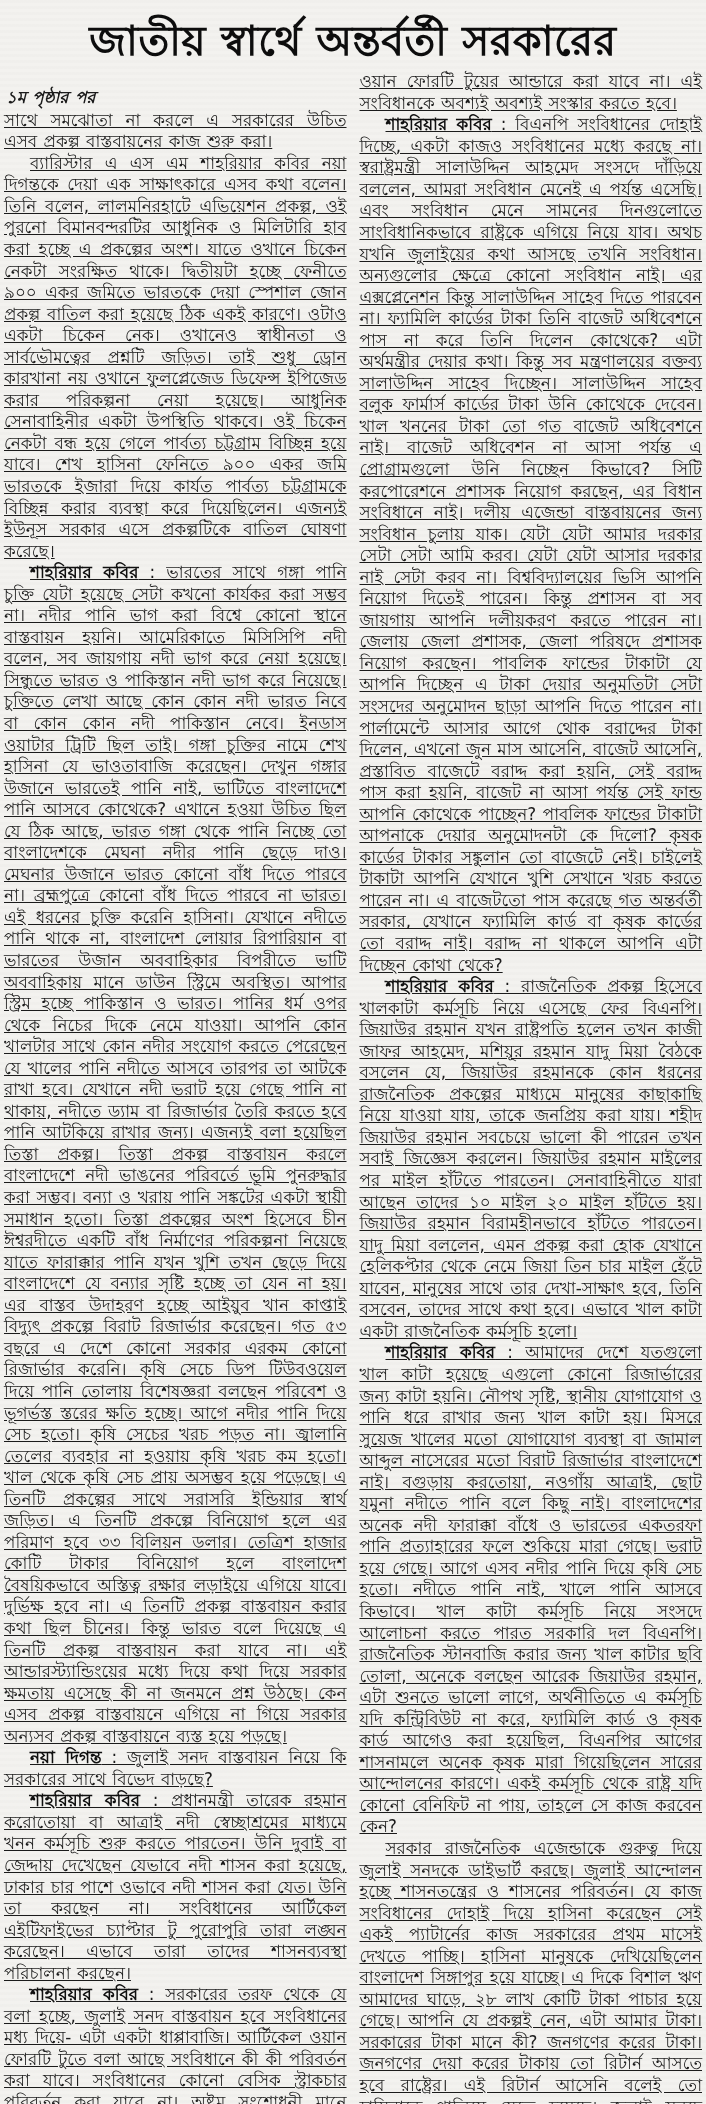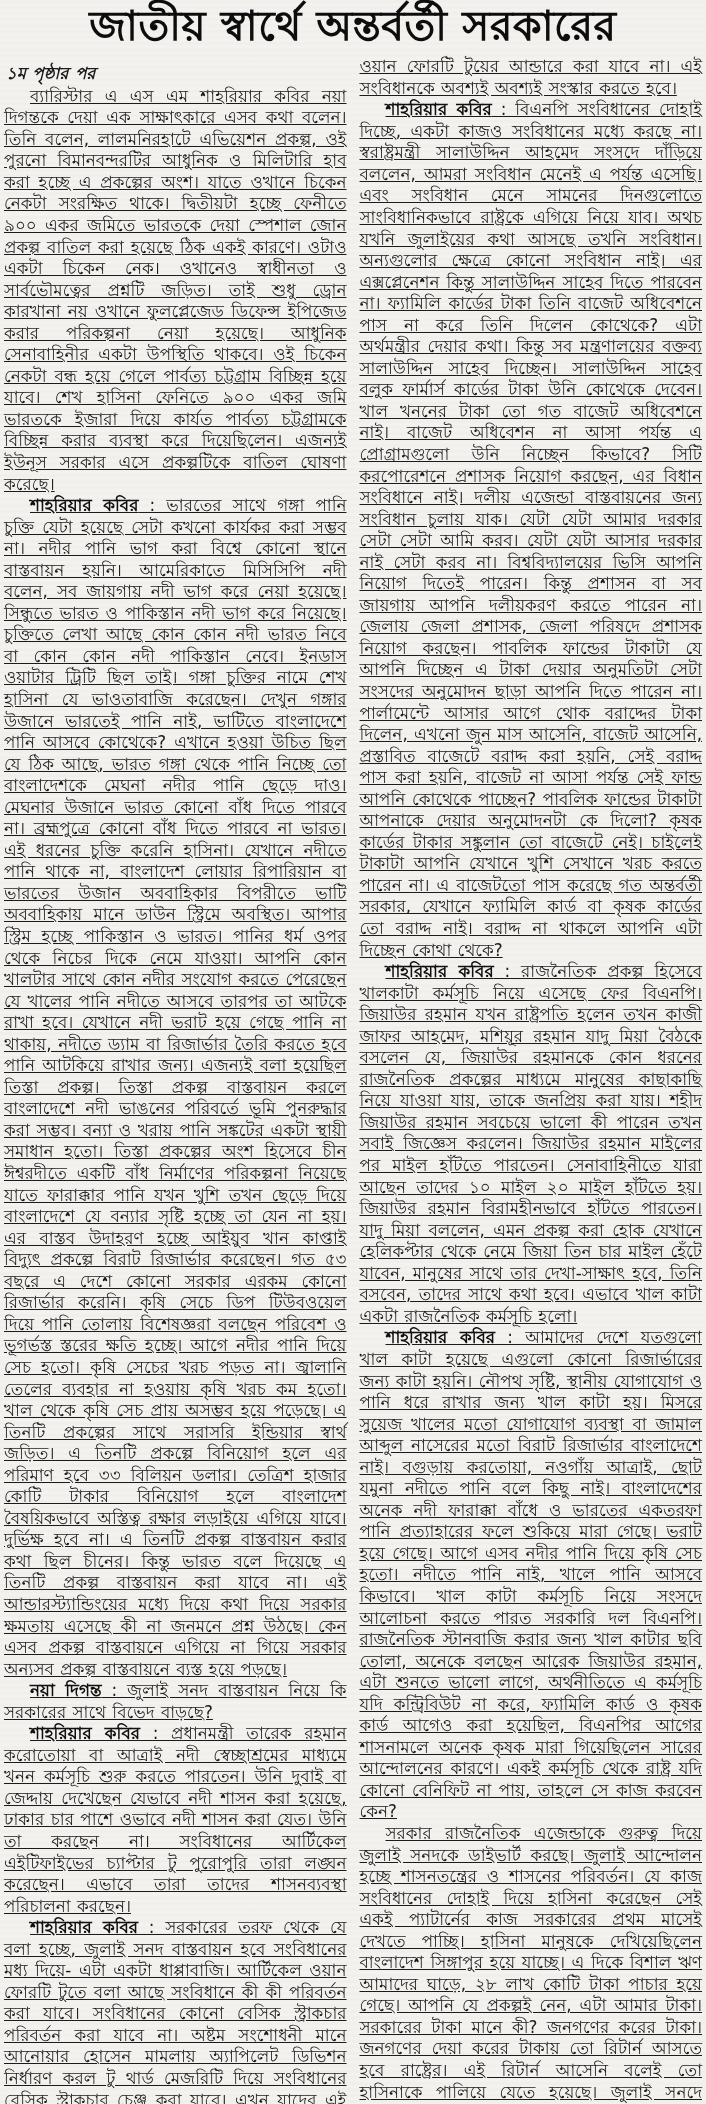--- a/index.html
+++ b/index.html
@@ -6,21 +6,21 @@
   body{
     width:706px;height:2104px;overflow:hidden;
     background:#f2f1ee;
     color:#161616;
     font-family:"DejaVu Sans","Liberation Serif",sans-serif;
     position:relative;
   }
   .page{
     width:706px;height:2104px;
     box-sizing:border-box;
-    padding:1px 4px 0 4px;
+    padding:16px 4px 0 4px;
     background:
       repeating-linear-gradient(180deg, rgba(0,0,0,0.012) 0 3px, rgba(255,255,255,0.015) 3px 6px),
       #f3f2ef;
   }
   .headline{
     margin:2px 0 6px 0;
     text-align:center;
     font-size:41px;
     line-height:1.15;
     font-weight:bold;
@@ -37,38 +37,39 @@
     text-align:justify;
     font-size:16.8px;
     line-height:21.55px;
     word-spacing:1px;
     color:#1b1b1b;
   }
   .cont-note{
     font-weight:bold;
     font-style:italic;
     font-size:16.5px;
-    margin:7px 0 1px 2px;
+    margin:16px 0 1px 2px;
   }
   .col p{
     margin:0;
     text-indent:26px;
     text-decoration:underline;
   }
   .col p.cont{ text-indent:0; }
   .col p b{ font-weight:bold; color:#101010; }
 </style>
 </head>
 <body>
 
 <div class="page">
   <h1 class="headline">জাতীয় স্বার্থে অন্তর্বর্তী সরকারের</h1>
   <div class="cols">
     <div class="col">
       <div class="cont-note">১ম পৃষ্ঠার পর</div>
+    <p class="cont">সাথে সমঝোতা না করলে এ সরকারের উচিত এসব প্রকল্প বাস্তবায়নের কাজ শুরু করা।</p>
         <p>ব্যারিস্টার এ এস এম শাহরিয়ার কবির নয়া দিগন্তকে দেয়া এক সাক্ষাৎকারে এসব কথা বলেন। তিনি বলেন, লালমনিরহাটে এভিয়েশন প্রকল্প, ওই পুরনো বিমানবন্দরটির আধুনিক ও মিলিটারি হাব করা হচ্ছে এ প্রকল্পের অংশ। যাতে ওখানে চিকেন নেকটা সংরক্ষিত থাকে। দ্বিতীয়টা হচ্ছে ফেনীতে ৯০০ একর জমিতে ভারতকে দেয়া স্পেশাল জোন প্রকল্প বাতিল করা হয়েছে ঠিক একই কারণে। ওটাও একটা চিকেন নেক। ওখানেও স্বাধীনতা ও সার্বভৌমত্বের প্রশ্নটি জড়িত। তাই শুধু ড্রোন কারখানা নয় ওখানে ফুলপ্লেজেড ডিফেন্স ইপিজেড করার পরিকল্পনা নেয়া হয়েছে। আধুনিক সেনাবাহিনীর একটা উপস্থিতি থাকবে। ওই চিকেন নেকটা বন্ধ হয়ে গেলে পার্বত্য চট্টগ্রাম বিচ্ছিন্ন হয়ে যাবে। শেখ হাসিনা ফেনিতে ৯০০ একর জমি ভারতকে ইজারা দিয়ে কার্যত পার্বত্য চট্টগ্রামকে বিচ্ছিন্ন করার ব্যবস্থা করে দিয়েছিলেন। এজন্যই ইউনূস সরকার এসে প্রকল্পটিকে বাতিল ঘোষণা করেছে।</p>
         <p><b>শাহরিয়ার কবির</b> : ভারতের সাথে গঙ্গা পানি চুক্তি যেটা হয়েছে সেটা কখনো কার্যকর করা সম্ভব না। নদীর পানি ভাগ করা বিশ্বে কোনো স্থানে বাস্তবায়ন হয়নি। আমেরিকাতে মিসিসিপি নদী বলেন, সব জায়গায় নদী ভাগ করে নেয়া হয়েছে। সিন্ধুতে ভারত ও পাকিস্তান নদী ভাগ করে নিয়েছে। চুক্তিতে লেখা আছে কোন কোন নদী ভারত নিবে বা কোন কোন নদী পাকিস্তান নেবে। ইনডাস ওয়াটার ট্রিটি ছিল তাই। গঙ্গা চুক্তির নামে শেখ হাসিনা যে ভাওতাবাজি করেছেন। দেখুন গঙ্গার উজানে ভারতেই পানি নাই, ভাটিতে বাংলাদেশে পানি আসবে কোথেকে? এখানে হওয়া উচিত ছিল যে ঠিক আছে, ভারত গঙ্গা থেকে পানি নিচ্ছে তো বাংলাদেশকে মেঘনা নদীর পানি ছেড়ে দাও। মেঘনার উজানে ভারত কোনো বাঁধ দিতে পারবে না। ব্রহ্মপুত্রে কোনো বাঁধ দিতে পারবে না ভারত। এই ধরনের চুক্তি করেনি হাসিনা। যেখানে নদীতে পানি থাকে না, বাংলাদেশ লোয়ার রিপারিয়ান বা ভারতের উজান অববাহিকার বিপরীতে ভাটি অববাহিকায় মানে ডাউন স্ট্রিমে অবস্থিত। আপার স্ট্রিম হচ্ছে পাকিস্তান ও ভারত। পানির ধর্ম ওপর থেকে নিচের দিকে নেমে যাওয়া। আপনি কোন খালটার সাথে কোন নদীর সংযোগ করতে পেরেছেন যে খালের পানি নদীতে আসবে তারপর তা আটকে রাখা হবে। যেখানে নদী ভরাট হয়ে গেছে পানি না থাকায়, নদীতে ড্যাম বা রিজার্ভার তৈরি করতে হবে পানি আটকিয়ে রাখার জন্য। এজন্যই বলা হয়েছিল তিস্তা প্রকল্প। তিস্তা প্রকল্প বাস্তবায়ন করলে বাংলাদেশে নদী ভাঙনের পরিবর্তে ভূমি পুনরুদ্ধার করা সম্ভব। বন্যা ও খরায় পানি সঙ্কটের একটা স্থায়ী সমাধান হতো। তিস্তা প্রকল্পের অংশ হিসেবে চীন ঈশ্বরদীতে একটি বাঁধ নির্মাণের পরিকল্পনা নিয়েছে যাতে ফারাক্কার পানি যখন খুশি তখন ছেড়ে দিয়ে বাংলাদেশে যে বন্যার সৃষ্টি হচ্ছে তা যেন না হয়। এর বাস্তব উদাহরণ হচ্ছে আইয়ুব খান কাপ্তাই বিদ্যুৎ প্রকল্পে বিরাট রিজার্ভার করেছেন। গত ৫৩ বছরে এ দেশে কোনো সরকার এরকম কোনো রিজার্ভার করেনি। কৃষি সেচে ডিপ টিউবওয়েল দিয়ে পানি তোলায় বিশেষজ্ঞরা বলছেন পরিবেশ ও ভূগর্ভস্ত স্তরের ক্ষতি হচ্ছে। আগে নদীর পানি দিয়ে সেচ হতো। কৃষি সেচের খরচ পড়ত না। জ্বালানি তেলের ব্যবহার না হওয়ায় কৃষি খরচ কম হতো। খাল থেকে কৃষি সেচ প্রায় অসম্ভব হয়ে পড়েছে। এ তিনটি প্রকল্পের সাথে সরাসরি ইন্ডিয়ার স্বার্থ জড়িত। এ তিনটি প্রকল্পে বিনিয়োগ হলে এর পরিমাণ হবে ৩৩ বিলিয়ন ডলার। তেত্রিশ হাজার কোটি টাকার বিনিয়োগ হলে বাংলাদেশ বৈষয়িকভাবে অস্তিত্ব রক্ষার লড়াইয়ে এগিয়ে যাবে। দুর্ভিক্ষ হবে না। এ তিনটি প্রকল্প বাস্তবায়ন করার কথা ছিল চীনের। কিন্তু ভারত বলে দিয়েছে এ তিনটি প্রকল্প বাস্তবায়ন করা যাবে না। এই আন্ডারস্ট্যান্ডিংয়ের মধ্যে দিয়ে কথা দিয়ে সরকার ক্ষমতায় এসেছে কী না জনমনে প্রশ্ন উঠছে। কেন এসব প্রকল্প বাস্তবায়নে এগিয়ে না গিয়ে সরকার অন্যসব প্রকল্প বাস্তবায়নে ব্যস্ত হয়ে পড়ছে।</p>
         <p><b>নয়া দিগন্ত</b> : জুলাই সনদ বাস্তবায়ন নিয়ে কি সরকারের সাথে বিভেদ বাড়ছে?</p>
         <p><b>শাহরিয়ার কবির</b> : প্রধানমন্ত্রী তারেক রহমান করোতোয়া বা আত্রাই নদী স্বেচ্ছাশ্রমের মাধ্যমে খনন কর্মসূচি শুরু করতে পারতেন। উনি দুবাই বা জেদ্দায় দেখেছেন যেভাবে নদী শাসন করা হয়েছে, ঢাকার চার পাশে ওভাবে নদী শাসন করা যেত। উনি তা করছেন না। সংবিধানের আর্টিকেল এইটিফাইভের চ্যাপ্টার টু পুরোপুরি তারা লঙ্ঘন করেছেন। এভাবে তারা তাদের শাসনব্যবস্থা পরিচালনা করছেন।</p>
         <p><b>শাহরিয়ার কবির</b> : সরকারের তরফ থেকে যে বলা হচ্ছে, জুলাই সনদ বাস্তবায়ন হবে সংবিধানের মধ্য দিয়ে- এটা একটা ধাপ্পাবাজি। আর্টিকেল ওয়ান ফোরটি টুতে বলা আছে সংবিধানে কী কী পরিবর্তন করা যাবে। সংবিধানের কোনো বেসিক স্ট্রাকচার পরিবর্তন করা যাবে না। অষ্টম সংশোধনী মানে আনোয়ার হোসেন মামলায় অ্যাপিলেট ডিভিশন নির্ধারণ করল টু থার্ড মেজরিটি দিয়ে সংবিধানের বেসিক স্ট্রাকচার চেঞ্জ করা যাবে। এখন যাদের এই ধাপ্পাবাজিটা দেয়া হচ্ছে তা আমাদের এই সংবিধানের, যা জুলাই সনদে নিয়ে আসা হয়েছে। সবই বেসিক স্ট্রাকচারে অন্তর্গত। যেমন প্রতি বিভাগে হাইকোর্ট স্থাপন। আপার হাউজ করবেন। সমস্ত প্রতিষ্ঠানকে স্বায়ত্তশাসিত করবেন। রাষ্ট্রপতির ক্ষমতা বাড়াবেন। এগুলো আর্টিকেল হান্ড্রেড ফোরটি টু দিয়ে পরিবর্তন করতে পারবেন না। পারবেন না বলেই সংস্কারের কথা বলা হয়েছে জুলাই সনদে, পরিবর্তনের কথা বলা হয় নাই। এই সংবিধানই ফ্যাসিস্টের জন্মদাতা বলেই বেগম খালেদা জিয়া জনগণের সরকার ক্ষমতায় এলে সংবিধান ছুড়ে ফেলে দিতে বলেছিলেন। এই সংবিধান রেখে মানুষের ভাগ্যের পরিবর্তন হবে না। এই যে হান্ড্রেড অ্যান্ড ফোরটি টুয়ের ধোঁকাবাজি দেয়া হচ্ছে এটা যে হবে না, সংবিধান সংস্কার পরিষদ লাগবে, সে জন্যই আনোয়ার হোসেন মামলা থেকে পরে ফিফটিন অ্যামেন্ডমেন্টে বলা হয়েছে জনগণ তার অভিপ্রায়ের ক্ষমতা দিয়ে যদি কোনো সংবিধান পরিবর্তন করে তাহলে সেটা কোর্ট ও সংসদ চ্যালেঞ্জ করতে পারবে না। জনগণের সেই অভিপ্রায় বাস্তবায়ন হবে রেফারেন্ডাম বা গণভোটের মাধ্যমে। ১৯৭৭ সালে রেফারেন্ডাম ছিল না, জিয়াউর রহমান রেফারেন্ডাম নিয়ে আসলেন, তারপরই এর বিধান সংবিধানে সংযোজিত হলো। এখনকার ফরমেটে জুলাই সনদের যা যা বাস্তবায়ন করতে চাচ্ছি এটা আর্টিকেল</p>
       </div>
     <div class="col">
         <p class="cont">ওয়ান ফোরটি টুয়ের আন্ডারে করা যাবে না। এই সংবিধানকে অবশ্যই অবশ্যই সংস্কার করতে হবে।</p>
         <p><b>শাহরিয়ার কবির</b> : বিএনপি সংবিধানের দোহাই দিচ্ছে, একটা কাজও সংবিধানের মধ্যে করছে না। স্বরাষ্ট্রমন্ত্রী সালাউদ্দিন আহমেদ সংসদে দাঁড়িয়ে বললেন, আমরা সংবিধান মেনেই এ পর্যন্ত এসেছি। এবং সংবিধান মেনে সামনের দিনগুলোতে সাংবিধানিকভাবে রাষ্ট্রকে এগিয়ে নিয়ে যাব। অথচ যখনি জুলাইয়ের কথা আসছে তখনি সংবিধান। অন্যগুলোর ক্ষেত্রে কোনো সংবিধান নাই। এর এক্সপ্লেনেশন কিন্তু সালাউদ্দিন সাহেব দিতে পারবেন না। ফ্যামিলি কার্ডের টাকা তিনি বাজেট অধিবেশনে পাস না করে তিনি দিলেন কোথেকে? এটা অর্থমন্ত্রীর দেয়ার কথা। কিন্তু সব মন্ত্রণালয়ের বক্তব্য সালাউদ্দিন সাহেব দিচ্ছেন। সালাউদ্দিন সাহেব বলুক ফার্মার্স কার্ডের টাকা উনি কোথেকে দেবেন। খাল খননের টাকা তো গত বাজেট অধিবেশনে নাই। বাজেট অধিবেশন না আসা পর্যন্ত এ প্রোগ্রামগুলো উনি নিচ্ছেন কিভাবে? সিটি করপোরেশনে প্রশাসক নিয়োগ করছেন, এর বিধান সংবিধানে নাই। দলীয় এজেন্ডা বাস্তবায়নের জন্য সংবিধান চুলায় যাক। যেটা যেটা আমার দরকার সেটা সেটা আমি করব। যেটা যেটা আসার দরকার নাই সেটা করব না। বিশ্ববিদ্যালয়ের ভিসি আপনি নিয়োগ দিতেই পারেন। কিন্তু প্রশাসন বা সব জায়গায় আপনি দলীয়করণ করতে পারেন না। জেলায় জেলা প্রশাসক, জেলা পরিষদে প্রশাসক নিয়োগ করছেন। পাবলিক ফান্ডের টাকাটা যে আপনি দিচ্ছেন এ টাকা দেয়ার অনুমতিটা সেটা সংসদের অনুমোদন ছাড়া আপনি দিতে পারেন না। পার্লামেন্টে আসার আগে থোক বরাদ্দের টাকা দিলেন, এখনো জুন মাস আসেনি, বাজেট আসেনি, প্রস্তাবিত বাজেটে বরাদ্দ করা হয়নি, সেই বরাদ্দ পাস করা হয়নি, বাজেট না আসা পর্যন্ত সেই ফান্ড আপনি কোথেকে পাচ্ছেন? পাবলিক ফান্ডের টাকাটা আপনাকে দেয়ার অনুমোদনটা কে দিলো? কৃষক কার্ডের টাকার সঙ্কুলান তো বাজেটে নেই। চাইলেই টাকাটা আপনি যেখানে খুশি সেখানে খরচ করতে পারেন না। এ বাজেটতো পাস করেছে গত অন্তর্বর্তী সরকার, যেখানে ফ্যামিলি কার্ড বা কৃষক কার্ডের তো বরাদ্দ নাই। বরাদ্দ না থাকলে আপনি এটা দিচ্ছেন কোথা থেকে?</p>
         <p><b>শাহরিয়ার কবির</b> : রাজনৈতিক প্রকল্প হিসেবে খালকাটা কর্মসূচি নিয়ে এসেছে ফের বিএনপি। জিয়াউর রহমান যখন রাষ্ট্রপতি হলেন তখন কাজী জাফর আহমেদ, মশিয়ূর রহমান যাদু মিয়া বৈঠকে বসলেন যে, জিয়াউর রহমানকে কোন ধরনের রাজনৈতিক প্রকল্পের মাধ্যমে মানুষের কাছাকাছি নিয়ে যাওয়া যায়, তাকে জনপ্রিয় করা যায়। শহীদ জিয়াউর রহমান সবচেয়ে ভালো কী পারেন তখন সবাই জিজ্ঞেস করলেন। জিয়াউর রহমান মাইলের পর মাইল হাঁটতে পারতেন। সেনাবাহিনীতে যারা আছেন তাদের ১০ মাইল ২০ মাইল হাঁটতে হয়। জিয়াউর রহমান বিরামহীনভাবে হাঁটতে পারতেন। যাদু মিয়া বললেন, এমন প্রকল্প করা হোক যেখানে হেলিকপ্টার থেকে নেমে জিয়া তিন চার মাইল হেঁটে যাবেন, মানুষের সাথে তার দেখা-সাক্ষাৎ হবে, তিনি বসবেন, তাদের সাথে কথা হবে। এভাবে খাল কাটা একটা রাজনৈতিক কর্মসূচি হলো।</p>

